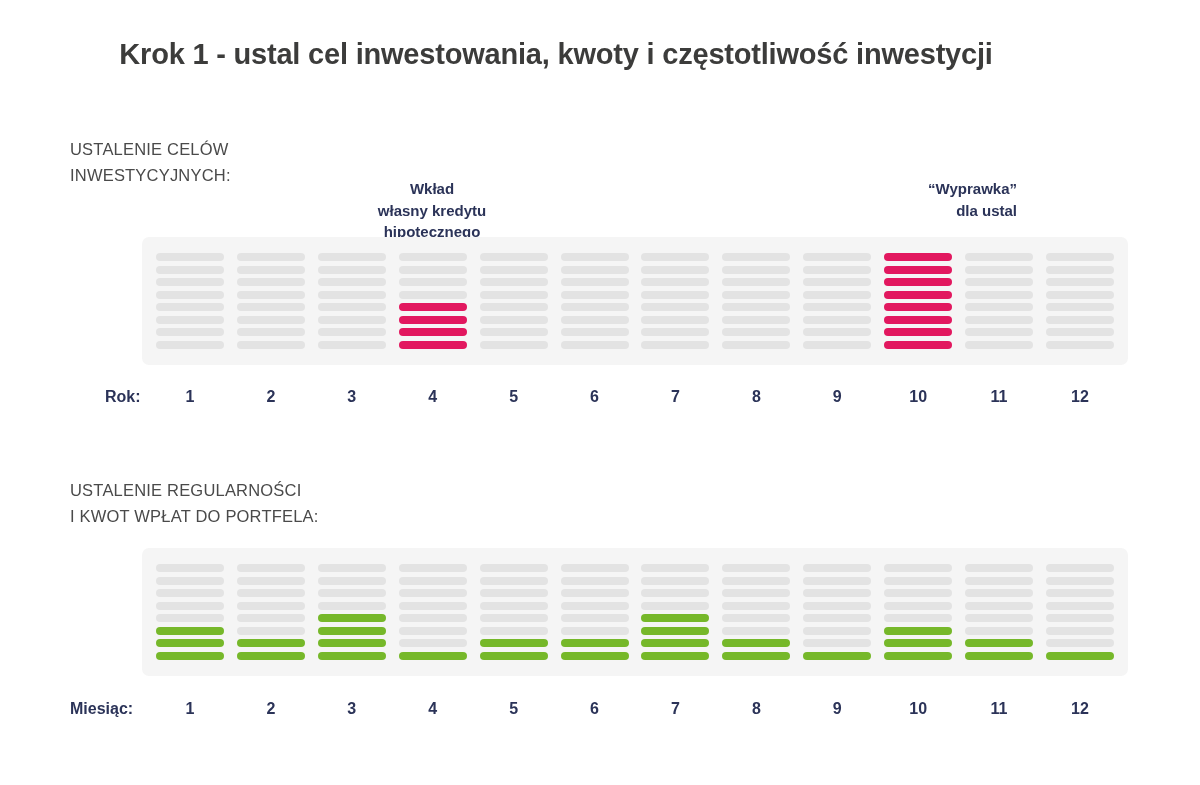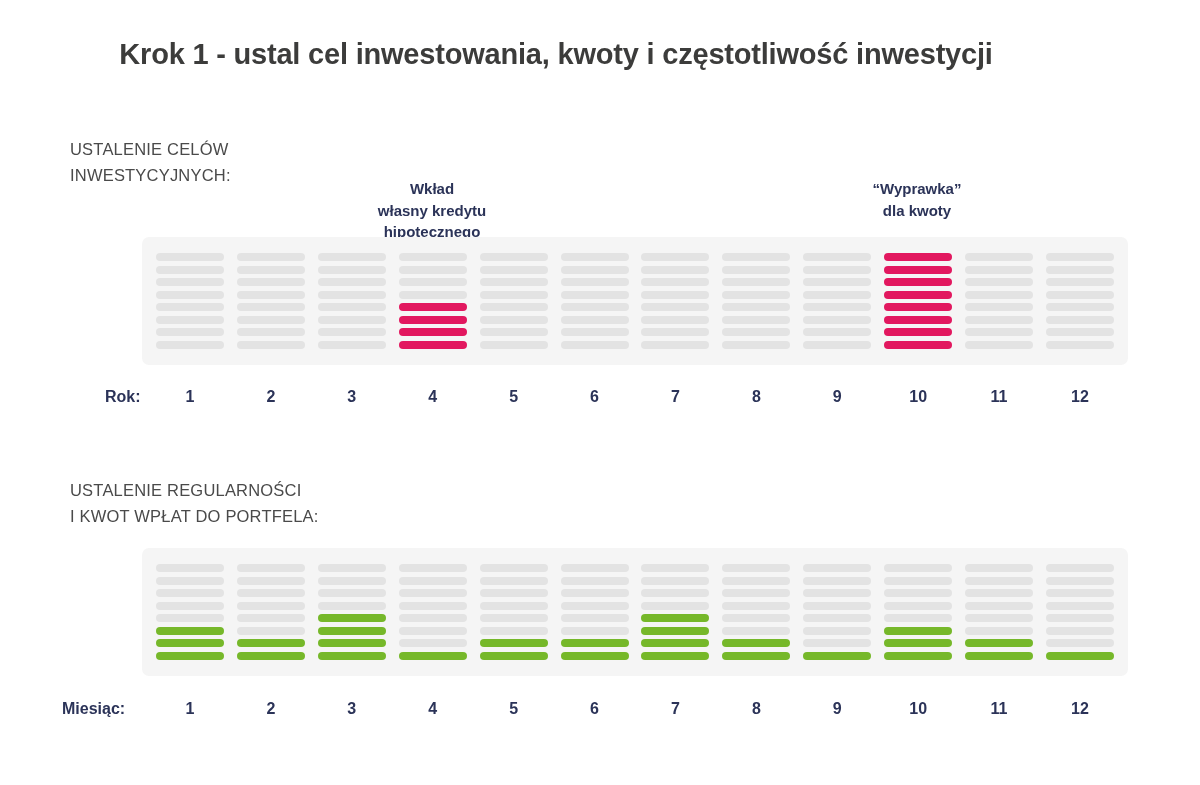--- a/index.html
+++ b/index.html
@@ -50,21 +50,21 @@
     position: absolute;
     font-size: 15px;
     font-weight: bold;
     line-height: 21.5px;
     color: #2b3358;
     text-align: center;
     width: 200px;
     margin-top: 8px;
   }
   #callout-mortgage { top: 170px; left: 332px; }
-  #callout-children { top: 170px; left: 817px; }
+  #callout-children { top: 170px; left: 817px; text-align: right; }
   .callout .cl { display: block; }
 
   
   .panel {
     position: absolute;
     left: 142px;
     width: 986px;
     background: #f5f5f5;
     border-radius: 7px;
     display: flex;
@@ -103,21 +103,21 @@
   .axis-title {
     position: absolute;
     font-size: 16px;
     font-weight: bold;
     color: #2b3358;
     top: 0;
     line-height: 22px;
     white-space: nowrap;
   }
   #axis-title-years { left: 105px; }
-  #axis-title-months { left: 62px; }
+  #axis-title-months { left: 70px; }
 
   .axis-ticks {
     position: absolute;
     left: 142px;
     width: 986px;
     display: flex;
     justify-content: space-between;
     padding: 0 14px;
     box-sizing: border-box;
   }
@@ -140,21 +140,21 @@
   <span class="hl">INWESTYCYJNYCH:</span>
 </div>
 
 <div class="callout" id="callout-mortgage">
   <span class="cl">Wkład</span>
   <span class="cl">własny kredytu</span>
   <span class="cl">hipotecznego</span>
 </div>
 <div class="callout" id="callout-children">
   <span class="cl">“Wyprawka”</span>
-  <span class="cl">dla kwoty</span>
+  <span class="cl">dla ustal</span>
 </div>
 
 <div class="panel" id="panel-goals">
     <div class="column">
       <div class="bar"></div>
       <div class="bar"></div>
       <div class="bar"></div>
       <div class="bar"></div>
       <div class="bar"></div>
       <div class="bar"></div>

